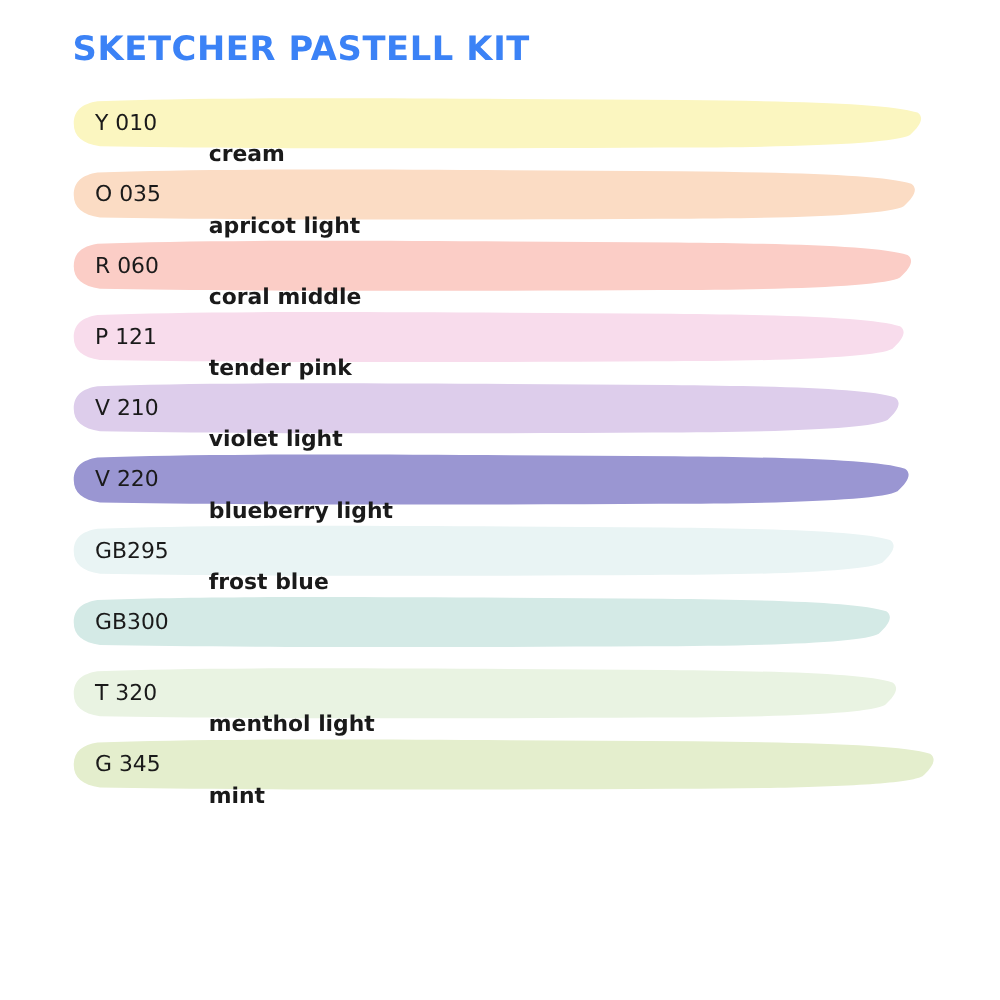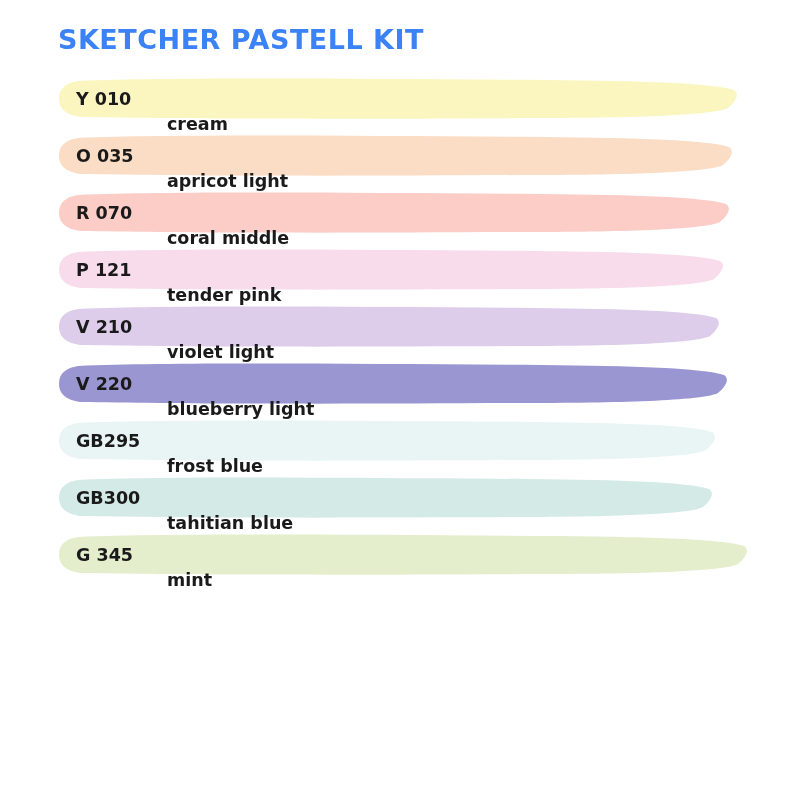--- a/index.html
+++ b/index.html
@@ -54,21 +54,21 @@
     top: 0;
     height: 42px;
     line-height: 42px;
     white-space: nowrap;
     color: #1a1a1a;
     font-size: 17.5px;
     font-family: "DejaVu Sans", sans-serif;
   }
   .swatch-code {
     left: 76px;
-    font-weight: bold;
+    font-weight: normal;
   }
   .swatch-name {
     left: 167px;
     font-weight: bold;
     margin-top: 25px;
   }
 </style>
 </head>
 <body>
 
@@ -94,21 +94,21 @@
         </div>
         <div class="swatch-text swatch-code">O 035</div>
         <div class="swatch-text swatch-name">apricot light</div>
       </div>
       <div class="swatch-row">
         <div class="swatch-shape" style="width: 672px;">
           <svg width="672" height="42" viewBox="0 0 672 42" preserveAspectRatio="none">
             <path d="M 20 3 C 120.96 -1, 302.40000000000003 1, 483.84 2 C 577.92 3, 646 5, 668 12 C 674 16, 670 23, 662 30 C 650 37, 571.1999999999999 40, 470.4 40 C 302.40000000000003 41, 120.96 41, 22 39 C 8 37, 1 31, 1 21 C 1 10, 8 5, 20 3 Z" fill="#fbcdc6"></path>
           </svg>
         </div>
-        <div class="swatch-text swatch-code">R 070</div>
+        <div class="swatch-text swatch-code">R 060</div>
         <div class="swatch-text swatch-name">coral middle</div>
       </div>
       <div class="swatch-row">
         <div class="swatch-shape" style="width: 666px;">
           <svg width="666" height="42" viewBox="0 0 666 42" preserveAspectRatio="none">
             <path d="M 20 3 C 119.88 -1, 299.7 1, 479.52 2 C 572.76 3, 640 5, 662 12 C 668 16, 664 23, 656 30 C 644 37, 566.1 40, 466.2 40 C 299.7 41, 119.88 41, 22 39 C 8 37, 1 31, 1 21 C 1 10, 8 5, 20 3 Z" fill="#f8dcec"></path>
           </svg>
         </div>
         <div class="swatch-text swatch-code">P 121</div>
         <div class="swatch-text swatch-name">tender pink</div>
@@ -140,21 +140,29 @@
         <div class="swatch-text swatch-code">GB295</div>
         <div class="swatch-text swatch-name">frost blue</div>
       </div>
       <div class="swatch-row">
         <div class="swatch-shape" style="width: 655px;">
           <svg width="655" height="42" viewBox="0 0 655 42" preserveAspectRatio="none">
             <path d="M 20 3 C 117.89999999999999 -1, 294.75 1, 471.59999999999997 2 C 563.3 3, 629 5, 651 12 C 657 16, 653 23, 645 30 C 633 37, 556.75 40, 458.49999999999994 40 C 294.75 41, 117.89999999999999 41, 22 39 C 8 37, 1 31, 1 21 C 1 10, 8 5, 20 3 Z" fill="#d4eae6"></path>
           </svg>
         </div>
         <div class="swatch-text swatch-code">GB300</div>
-        <div class="swatch-text swatch-name">tahitian blue</div>
+      </div>
+      <div class="swatch-row">
+        <div class="swatch-shape" style="width: 660px;">
+          <svg width="660" height="42" viewBox="0 0 660 42" preserveAspectRatio="none">
+            <path d="M 20 3 C 118.8 -1, 297 1, 475.2 2 C 567.6 3, 634 5, 656 12 C 662 16, 658 23, 650 30 C 638 37, 561 40, 461.99999999999994 40 C 297 41, 118.8 41, 22 39 C 8 37, 1 31, 1 21 C 1 10, 8 5, 20 3 Z" fill="#e9f3e2"></path>
+          </svg>
+        </div>
+        <div class="swatch-text swatch-code">T 320</div>
+        <div class="swatch-text swatch-name">menthol light</div>
       </div>
       <div class="swatch-row">
         <div class="swatch-shape" style="width: 690px;">
           <svg width="690" height="42" viewBox="0 0 690 42" preserveAspectRatio="none">
             <path d="M 20 3 C 124.19999999999999 -1, 310.5 1, 496.79999999999995 2 C 593.4 3, 664 5, 686 12 C 692 16, 688 23, 680 30 C 668 37, 586.5 40, 482.99999999999994 40 C 310.5 41, 124.19999999999999 41, 22 39 C 8 37, 1 31, 1 21 C 1 10, 8 5, 20 3 Z" fill="#e4eecd"></path>
           </svg>
         </div>
         <div class="swatch-text swatch-code">G 345</div>
         <div class="swatch-text swatch-name">mint</div>
       </div>

